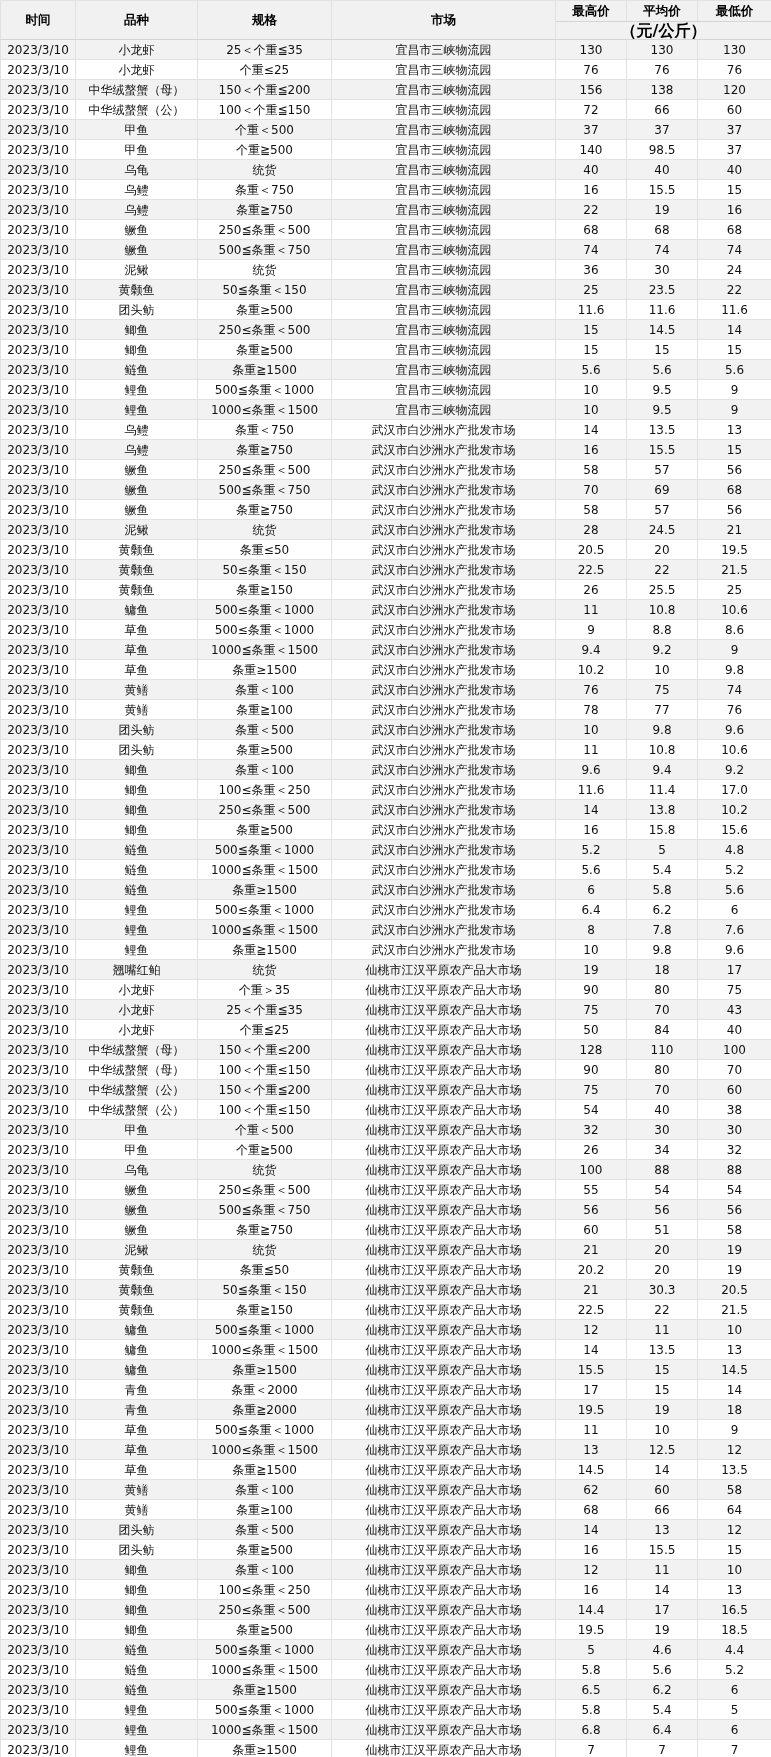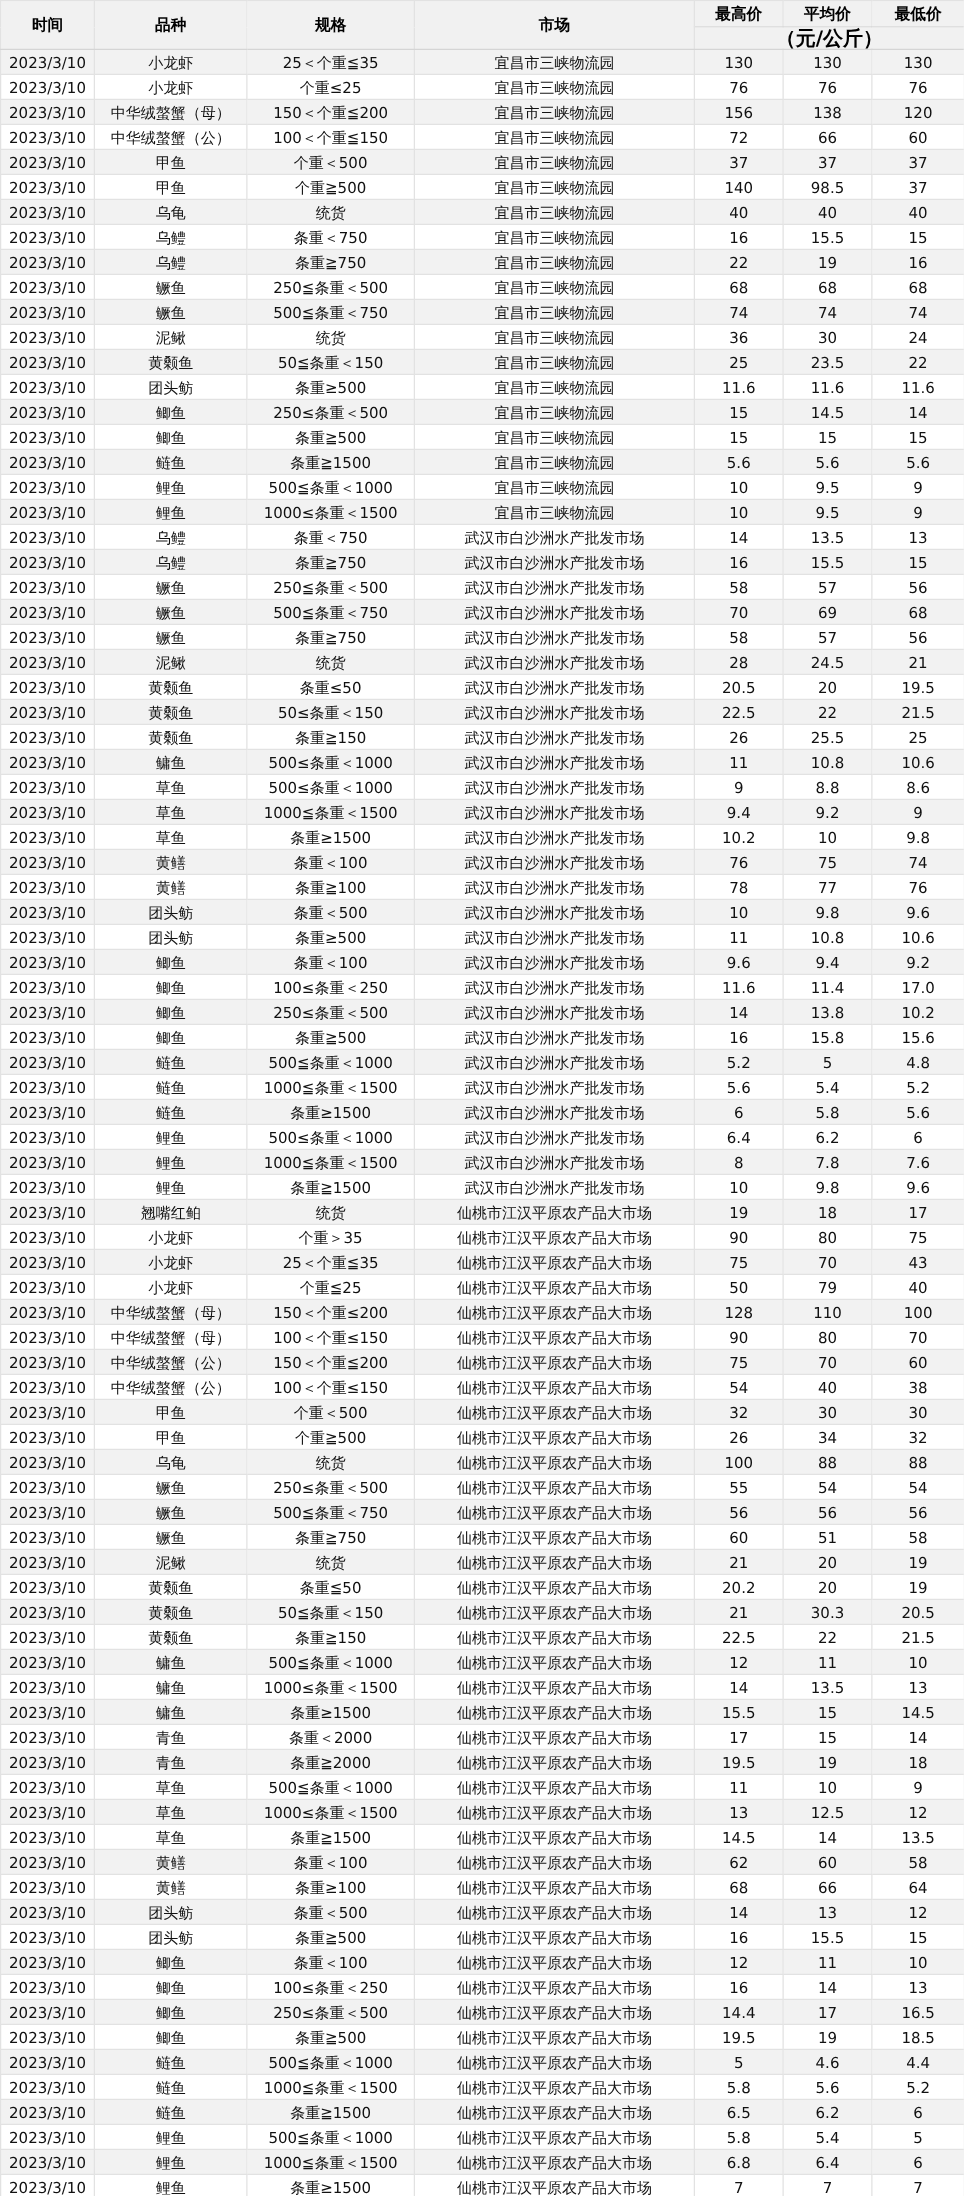--- a/index.html
+++ b/index.html
@@ -501,21 +501,21 @@
         <td>75</td>
         <td>70</td>
         <td>43</td>
       </tr>
       <tr>
         <td>2023/3/10</td>
         <td>小龙虾</td>
         <td>个重≦25</td>
         <td>仙桃市江汉平原农产品大市场</td>
         <td>50</td>
-        <td>79</td>
+        <td>84</td>
         <td>40</td>
       </tr>
       <tr>
         <td>2023/3/10</td>
         <td>中华绒螯蟹（母）</td>
         <td>150＜个重≤200</td>
         <td>仙桃市江汉平原农产品大市场</td>
         <td>128</td>
         <td>110</td>
         <td>100</td>

